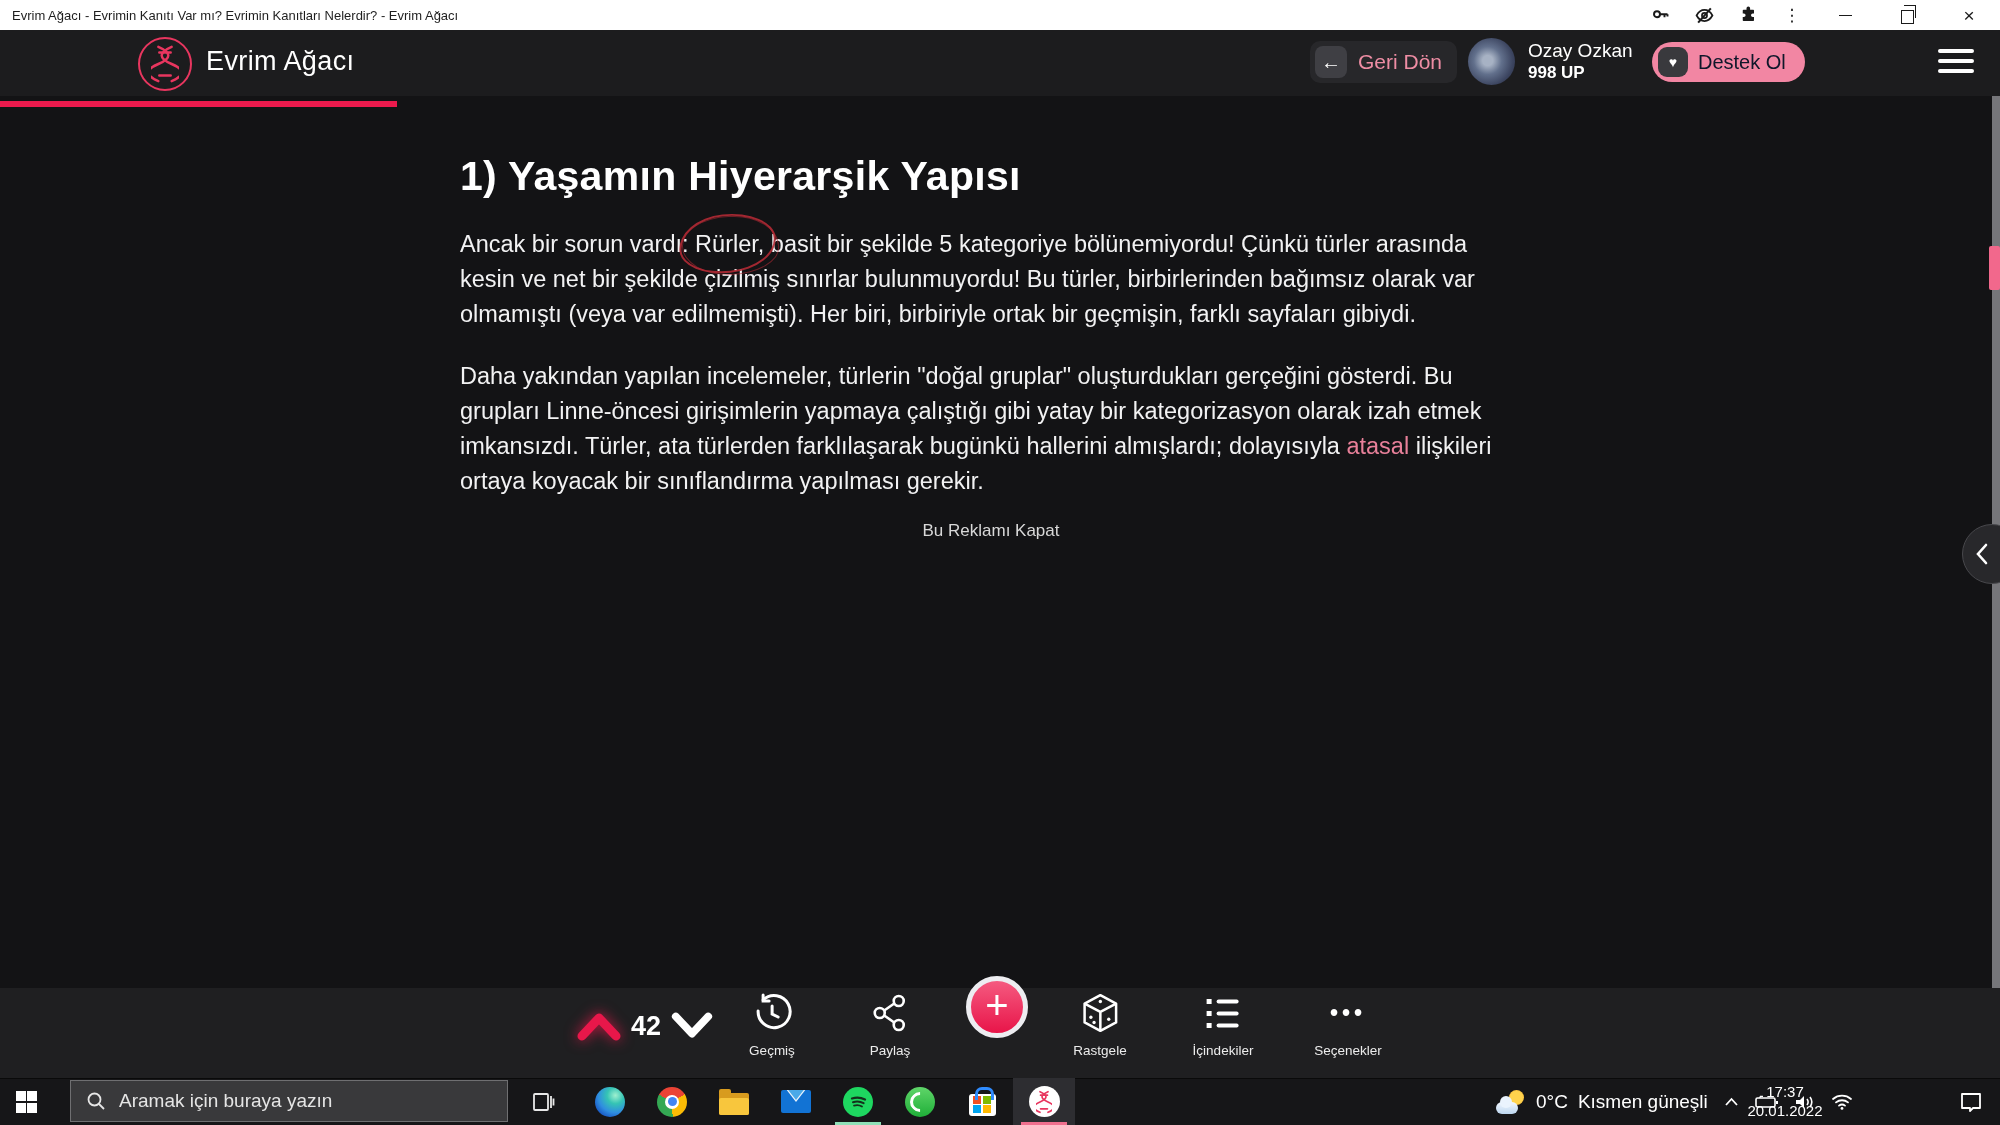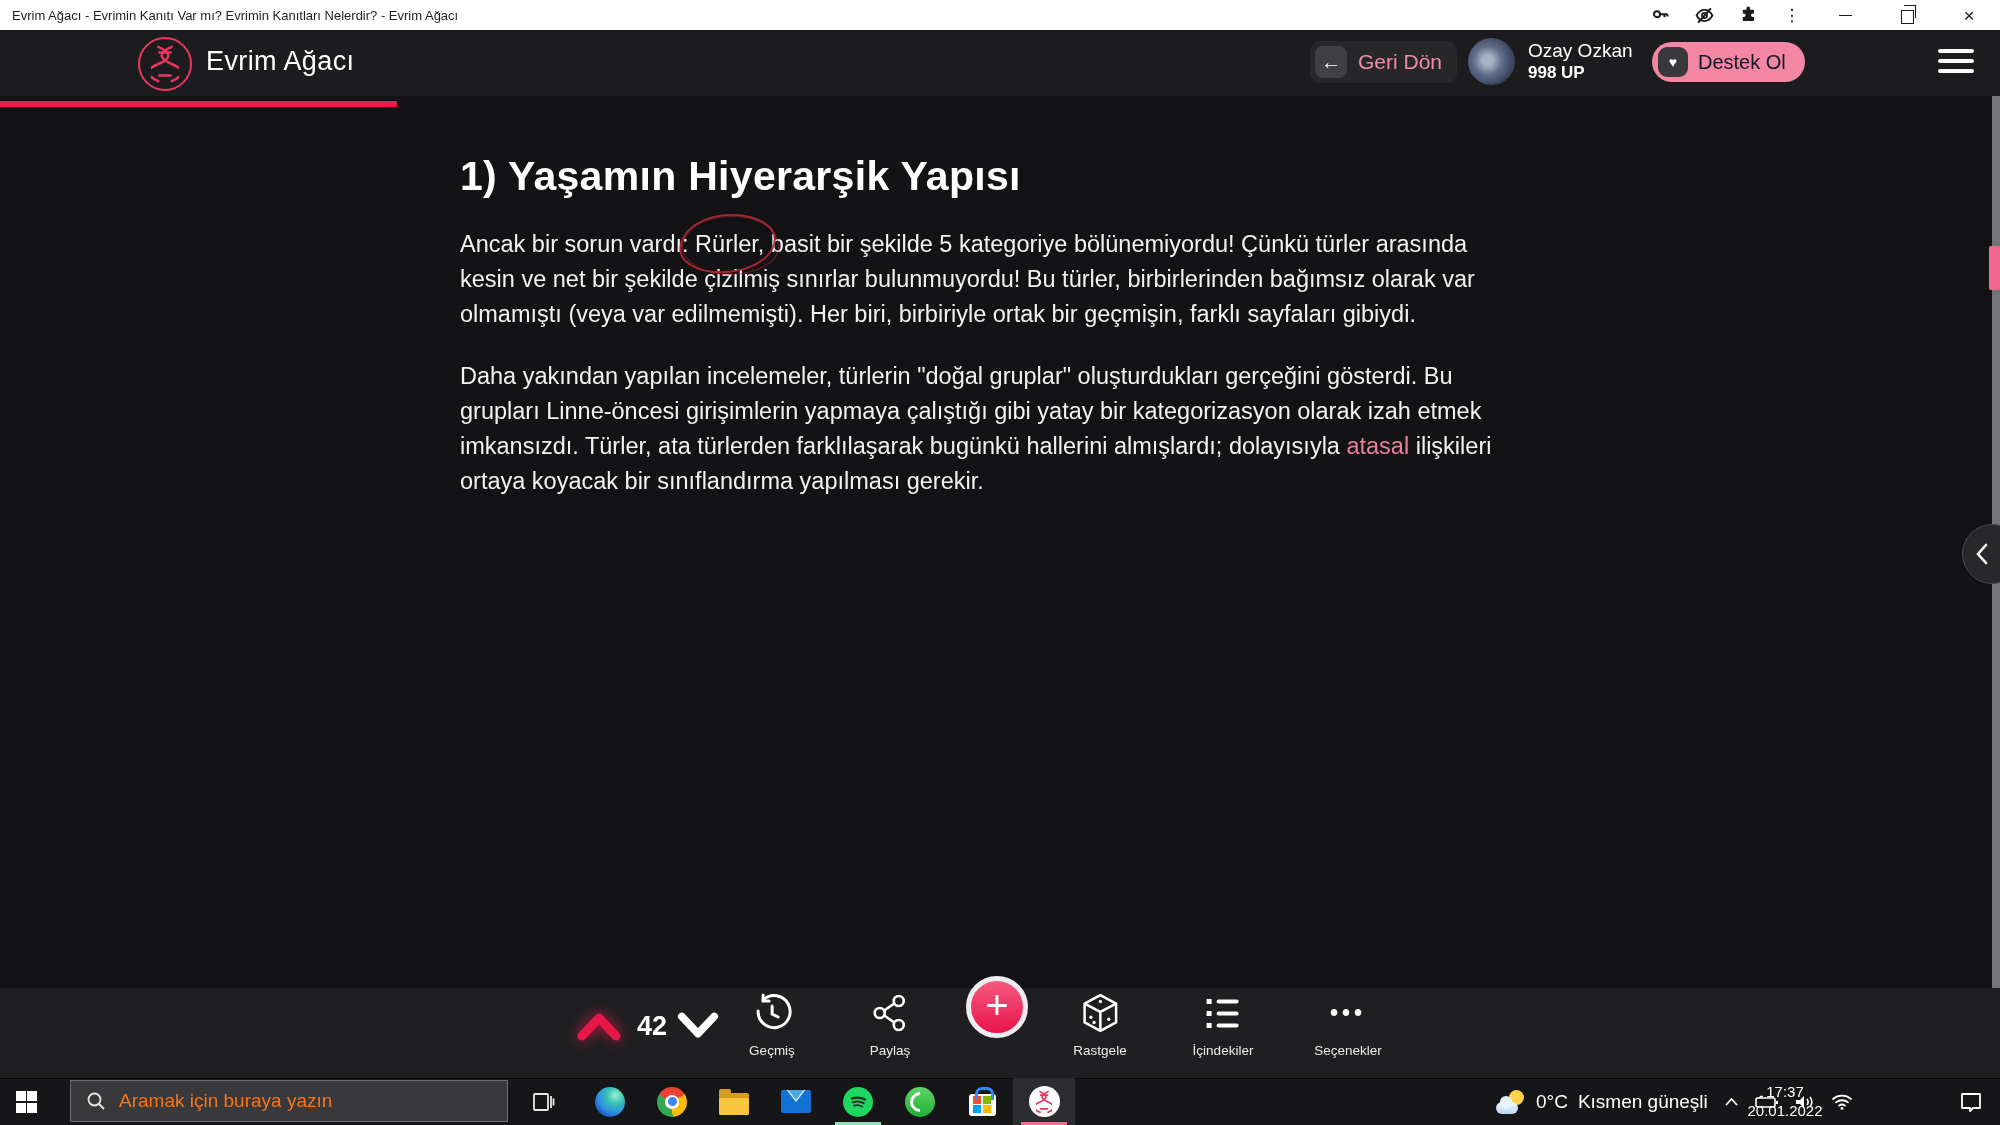--- a/index.html
+++ b/index.html
@@ -66,21 +66,21 @@
   
   .scroll-track{position:absolute;right:0;top:30px;width:8px;height:1048px;background:#76767a;}
   .scroll-thumb{position:absolute;right:0;top:246px;width:11px;height:44px;background:#f2688c;border-radius:2px;}
   .panel-toggle{position:absolute;left:1962px;top:524px;width:58px;height:58px;border-radius:50%;
       background:#28282b;border:1px solid #48484c;z-index:30;display:flex;align-items:center;}
   .panel-toggle svg{margin-left:9px;}
 
   
   .bottombar{position:absolute;left:0;top:988px;width:2000px;height:90px;background:#1f1f21;z-index:15;}
   .votes{position:absolute;left:576px;top:1010px;display:flex;align-items:center;gap:9px;z-index:16;}
-  .vote-count{font-size:27px;font-weight:bold;color:#fff;margin-left:6px;}
+  .vote-count{font-size:27px;font-weight:bold;color:#fff;}
   .upvote-svg{filter:drop-shadow(0 0 7px rgba(232,23,74,.85));}
   .tool{position:absolute;top:992px;transform:translateX(-50%);display:flex;flex-direction:column;
         align-items:center;gap:9px;z-index:16;}
   .tool .ibox{height:42px;display:flex;align-items:center;justify-content:center;}
   .tool .tlabel{font-size:13.5px;color:#ececec;}
   .dots-ico{color:#fff;font-size:23px;letter-spacing:4px;font-weight:bold;}
   .plusbtn{position:absolute;left:997px;top:976px;transform:translateX(-50%);width:62px;height:62px;
       border-radius:50%;border:5px solid #ededf1;background:linear-gradient(180deg,#f55a80 0%,#e81549 100%);
       color:#fff;font-size:40px;font-weight:300;display:flex;align-items:center;justify-content:center;
       z-index:17;line-height:1;padding-bottom:4px;box-sizing:border-box;}
@@ -88,21 +88,21 @@
   
   .taskbar{position:absolute;left:0;top:1078px;width:2000px;height:47px;background:#161618;z-index:40;
       border-top:1px solid #0a0a0a;box-sizing:border-box;}
   .start{position:absolute;left:0;top:1078px;width:52px;height:47px;display:flex;align-items:center;
       justify-content:center;z-index:41;}
   .winlogo{width:21px;height:21px;display:grid;grid-template-columns:10px 10px;grid-template-rows:10px 10px;gap:1.5px;}
   .winlogo div{background:#fff;}
   .searchbox{position:absolute;left:70px;top:1080px;width:438px;height:42px;background:#39393b;
       border:1px solid #6f6f71;box-sizing:border-box;display:flex;align-items:center;z-index:41;}
   .searchbox .mag{margin:0 13px 0 15px;display:flex;}
-  .search-text{font-size:19px;color:#f97316;}
+  .search-text{font-size:19px;color:#e5e5e5;}
   .taskview{position:absolute;left:518px;top:1078px;width:50px;height:47px;display:flex;align-items:center;
       justify-content:center;z-index:41;}
   .apps{position:absolute;left:579px;top:1078px;height:47px;display:flex;z-index:41;}
   .app{width:62px;height:47px;display:flex;align-items:center;justify-content:center;position:relative;}
   .app.active-tile{background:#2d2d31;}
   .underline{position:absolute;bottom:0;left:8px;width:46px;height:3px;}
 
   .edge-ball{width:30px;height:30px;border-radius:50%;
       background:radial-gradient(circle at 68% 28%, #9ff0cf 0%, #35c4b4 28%, #2f8ee0 58%, #1753c2 82%, #123f9e 100%);}
   .chrome-ball{width:30px;height:30px;border-radius:50%;position:relative;
@@ -217,20 +217,21 @@
       <div style="margin-bottom:0"></div>
   </div>
 </div>
 
 <div class="progress"></div>
 
 <div class="article">
   <p class="h2">1) Yaşamın Hiyerarşik Yapısı</p>
   <p class="p3"><span>Ancak bir sorun vardı: </span><span class="circled">Rürler,</span><span> basit bir şekilde 5 kategoriye bölünemiyordu! Çünkü türler arasında kesin ve net bir şekilde çizilmiş sınırlar bulunmuyordu! Bu türler, birbirlerinden bağımsız olarak var olmamıştı (veya var edilmemişti). Her biri, birbiriyle ortak bir geçmişin, farklı sayfaları gibiydi.</span></p>
   <p class="p4"><span>Daha yakından yapılan incelemeler, türlerin "doğal gruplar" oluşturdukları gerçeğini gösterdi. Bu grupları Linne-öncesi girişimlerin yapmaya çalıştığı gibi yatay bir kategorizasyon olarak izah etmek imkansızdı. Türler, ata türlerden farklılaşarak bugünkü hallerini almışlardı; dolayısıyla </span><span class="link-pink">atasal</span><span> ilişkileri ortaya koyacak bir sınıflandırma yapılması gerekir.</span></p>
+  <div class="ad-close">Bu Reklamı Kapat</div>
 </div>
 
 <div class="scroll-track"></div>
 <div class="scroll-thumb"></div>
 <div class="panel-toggle">
   <svg width="22" height="26" viewBox="0 0 22 26" fill="none" stroke="#fff" stroke-width="2.6" stroke-linecap="round">
     <path d="M14 4 6 13l8 9"></path>
   </svg>
 </div>
 

